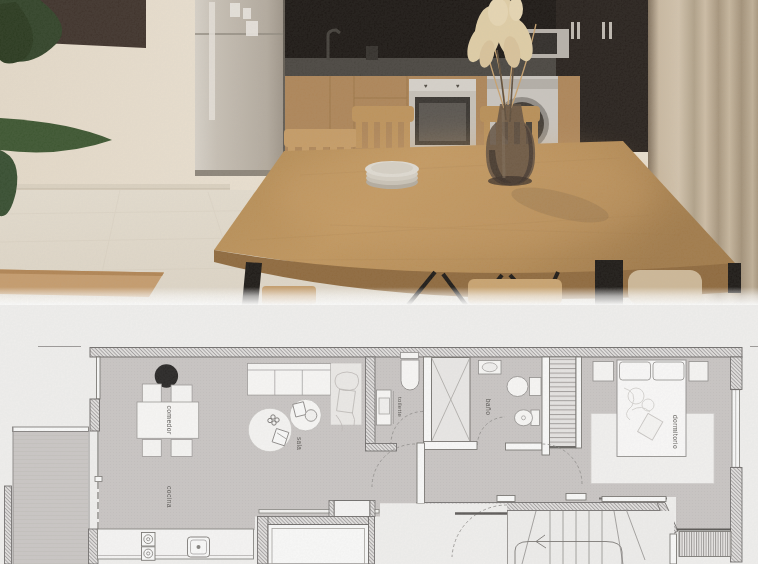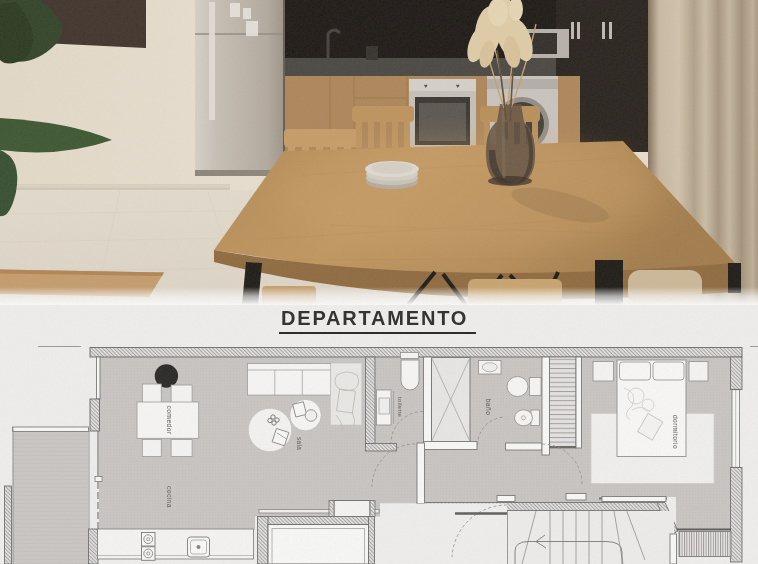--- a/index.html
+++ b/index.html
@@ -493,21 +493,20 @@
 <ellipse cx="521" cy="40" rx="10" ry="22" transform="rotate(-18 521 40)"></ellipse>
 <ellipse cx="498" cy="12" rx="10" ry="14" fill="#e7d6b1"></ellipse>
 <ellipse cx="512" cy="52" rx="8" ry="16" transform="rotate(-10 512 52)" fill="#d9c298"></ellipse>
 <ellipse cx="487" cy="54" rx="7" ry="14" transform="rotate(14 487 54)" fill="#d9c298"></ellipse>
 <ellipse cx="516" cy="9" rx="7" ry="12" fill="#e7d6b1"></ellipse>
 </g>
 
 <rect x="0" y="287" width="758" height="18" fill="url(#fadeb)"></rect>
 </svg>
 
-<div id="title">DEPARTAMENTO</div>
 
 <svg width="758" height="564" style="position:absolute;left:0;top:0;pointer-events:none">
 <defs>
 <filter id="grain" x="0" y="0" width="100%" height="100%">
 <feTurbulence type="fractalNoise" baseFrequency="0.55" numOctaves="2" stitchTiles="stitch" result="t"></feTurbulence>
 <feColorMatrix in="t" type="matrix" values="0 0 0 0 0.5  0 0 0 0 0.5  0 0 0 0 0.5  0.6 0.6 0.6 0 0"></feColorMatrix>
 </filter>
 </defs>
 <rect width="758" height="564" filter="url(#grain)" opacity="0.11"></rect>
 </svg>

